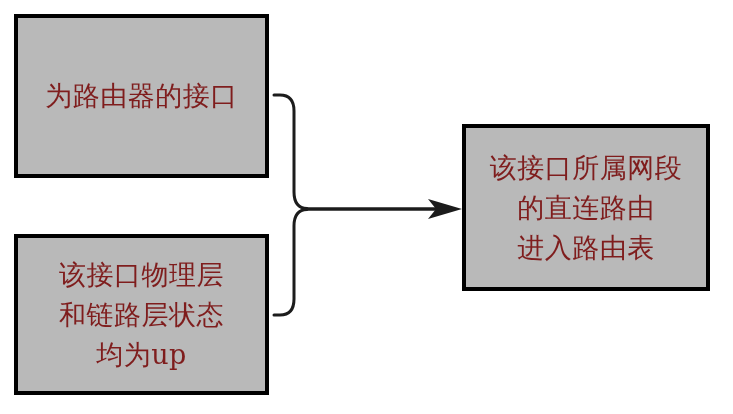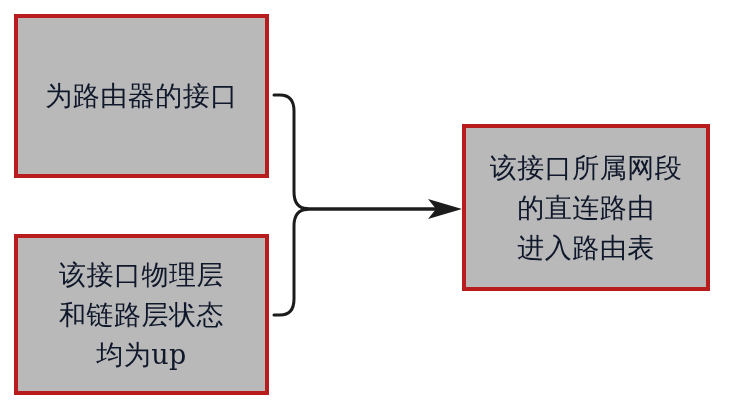--- a/index.html
+++ b/index.html
@@ -14,26 +14,26 @@
     position: relative;
     width: 733px;
     height: 414px;
     background: #ffffff;
     overflow: hidden;
   }
   .node-box {
     position: absolute;
     box-sizing: border-box;
     background: #b9b9b9;
-    border: 4px solid #b91c1c;
+    border: 4px solid #000000;
     display: flex;
     flex-direction: column;
     align-items: center;
     justify-content: center;
-    color: #0f172a;
+    color: #7f1d1d;
   }
   .node-line {
     font-family: "DejaVu Serif", "Liberation Serif", serif;
     font-size: 27px;
     line-height: 40px;
     letter-spacing: 0.5px;
     white-space: nowrap;
     text-align: center;
   }
   #node-config-ip {

